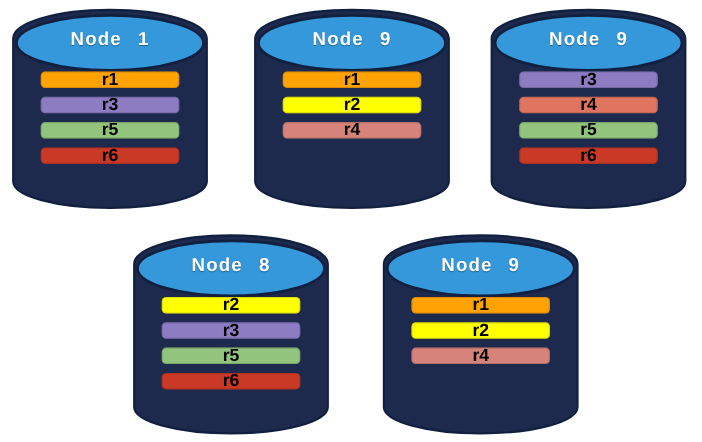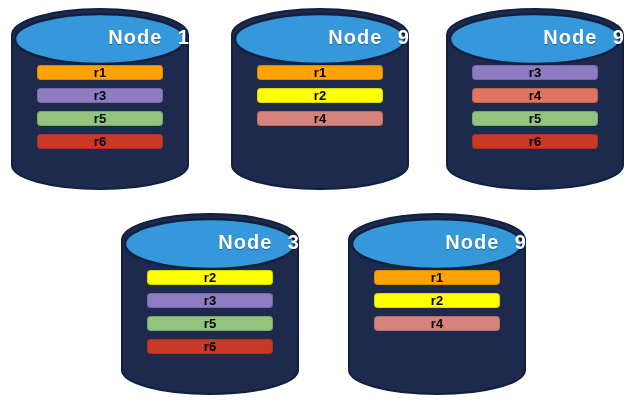--- a/index.html
+++ b/index.html
@@ -11,41 +11,41 @@
     overflow: hidden;
     font-family: "Liberation Sans", sans-serif;
   }
   .node { position: absolute; width: 180px; height: 186px; }
   .node svg.cyl { position: absolute; left: 0; top: 0; width: 100%; height: 100%; }
   .node-title {
     position: absolute;
     top: 19px;
     left: 0;
     width: 100%;
-    text-align: right;
+    text-align: center;
     color: #FFFFFF;
-    font-size: 20px;
+    font-size: 17px;
     font-weight: bold;
     letter-spacing: 1px;
     word-spacing: 9px;
     text-shadow: 0 1px 1px rgba(0,0,0,0.35);
   }
   .bars {
     position: absolute;
     top: 58px;
     left: 27px;
     width: 126px;
   }
   .bar {
     height: 15px;
     line-height: 15px;
     margin-bottom: 8px;
     border-radius: 4px;
     text-align: center;
-    font-size: 13px;
+    font-size: 16px;
     font-weight: bold;
     color: #000000;
     box-shadow: inset 0 0 0 1px rgba(0,0,0,0.15);
   }
   
   .pos-1 { left: 10px;  top: 7px; }
   .pos-2 { left: 230px; top: 7px; }
   .pos-3 { left: 445px; top: 7px; }
   .pos-4 { left: 120px; top: 212px; }
   .pos-5 { left: 347px; top: 212px; }
@@ -94,21 +94,21 @@
       <div class="bar" style="background: rgb(147, 196, 125);">r5</div>
       <div class="bar" style="background: rgb(201, 57, 38);">r6</div>
     </div>
   </div>
 
   <div class="node pos-4">
     <svg class="cyl" viewBox="0 0 180 186">
       <path d="M2,28 L2,158 A88,24 0 0 0 178,158 L178,28 A88,26 0 0 0 2,28 Z" stroke-width="2" stroke="#122040" style="fill: rgb(29, 42, 77);"></path>
       <ellipse cx="90" cy="32" rx="85" ry="25" stroke="#122040" stroke-width="2.5" style="fill: rgb(53, 152, 219);"></ellipse>
     </svg>
-    <div class="node-title">Node 3</div>
+    <div class="node-title">Node 8</div>
     <div class="bars">
       <div class="bar" style="background: rgb(255, 255, 0);">r2</div>
       <div class="bar" style="background: rgb(142, 124, 195);">r3</div>
       <div class="bar" style="background: rgb(147, 196, 125);">r5</div>
       <div class="bar" style="background: rgb(201, 57, 38);">r6</div>
     </div>
   </div>
 
   <div class="node pos-5">
     <svg class="cyl" viewBox="0 0 180 186">

